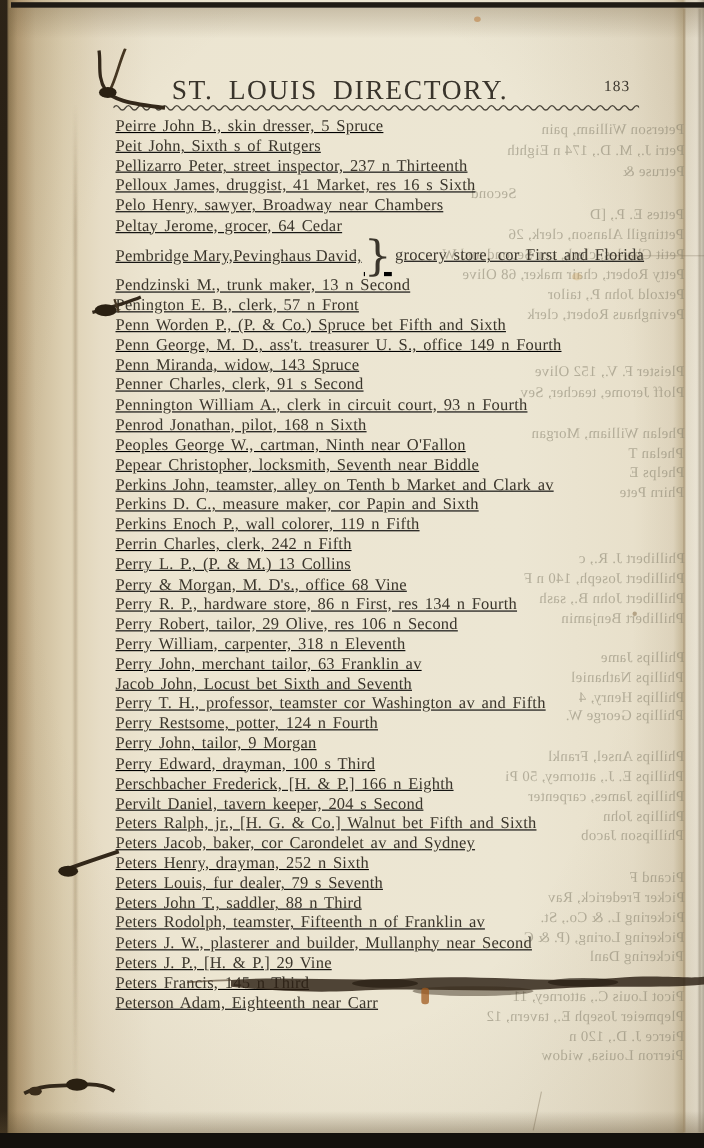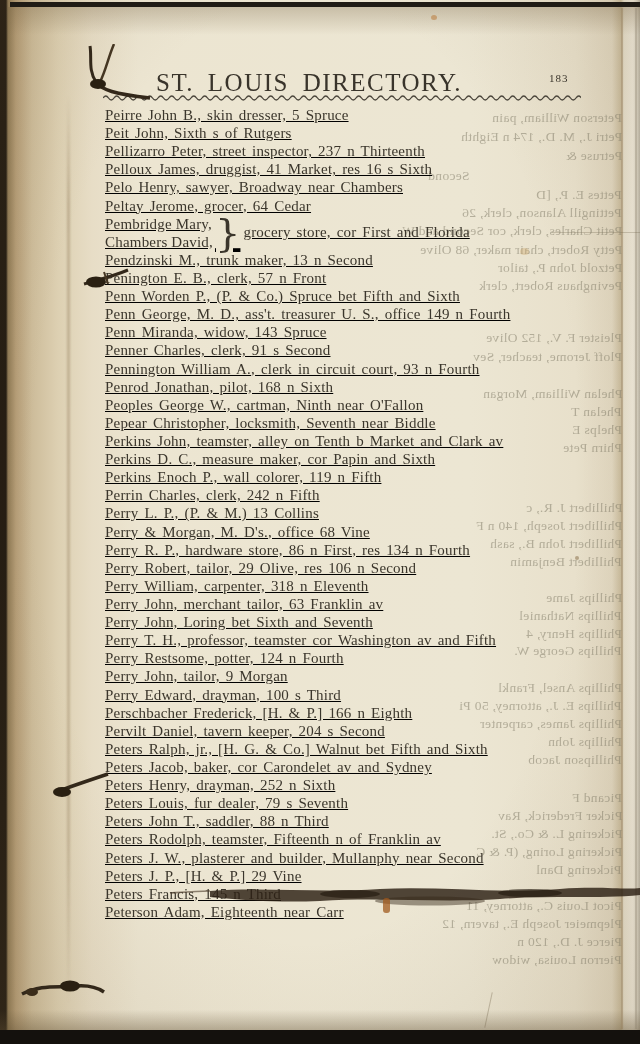--- a/index.html
+++ b/index.html
@@ -23,28 +23,28 @@
     background:linear-gradient(180deg,rgba(125,100,65,0),rgba(125,100,65,.32) 12%,rgba(125,100,65,.28) 82%,rgba(125,100,65,0));
     filter:blur(1.2px);}
   .right-seam{position:absolute;top:8px;bottom:15px;width:2px;background:rgba(150,128,95,.45);filter:blur(.5px);}
   .vignette{position:absolute;inset:0;
     background:radial-gradient(ellipse at 48% 45%,rgba(0,0,0,0) 58%,rgba(118,96,60,.16) 100%);}
   .hairline{position:absolute;height:1px;background:rgba(105,92,68,.28);}
 
   .header-title{
     position:absolute;left:84px;top:69px;width:450px;text-align:center;
     font-size:25px;letter-spacing:1.5px;word-spacing:6px;color:#39342b;white-space:nowrap;}
-  .page-number{position:absolute;left:549px;top:72px;font-size:11px;letter-spacing:1px;color:#39342b;}
+  .page-number{position:absolute;left:549px;top:72px;font-size:14px;letter-spacing:1px;color:#39342b;}
   .wavy{position:absolute;left:103px;top:93px;}
 
   .list{position:absolute;left:105px;top:106px;width:510px;text-decoration:underline;}
   .entry{height:18.12px;line-height:18.12px;font-size:15px;color:#3b362c;
     white-space:nowrap;letter-spacing:.2px;word-spacing:2px;}
   .brace-block{height:36.24px;display:flex;align-items:center;}
-  .brace-names{display:flex;flex-direction:column;}
+  .brace-names{display:flex;flex-direction:row;}
   .bname{height:18.12px;line-height:18.12px;font-size:15px;color:#3b362c;white-space:nowrap;letter-spacing:.2px;}
   .brace-glyph{font-family:"DejaVu Serif",serif;font-size:40px;font-weight:400;color:#3b362c;
     line-height:36px;margin:0 3px 0 2px;transform:scaleY(.95);}
   .brace-desc{font-size:15px;color:#3b362c;white-space:nowrap;letter-spacing:.2px;word-spacing:2px;text-align:right;}
 
   .ghost-layer{position:absolute;inset:0;pointer-events:none;}
   .ghost-line{position:absolute;right:18px;transform:scaleX(-1);white-space:nowrap;
     font-size:13.5px;color:rgba(128,122,104,.52);filter:blur(.55px);letter-spacing:.3px;}
 
   .thread{position:absolute;}
@@ -117,21 +117,21 @@
   <div class="list">
       <div class="entry">Peirre John B., skin dresser, 5 Spruce</div>
       <div class="entry">Peit John, Sixth s of Rutgers</div>
       <div class="entry">Pellizarro Peter, street inspector, 237 n Thirteenth</div>
       <div class="entry">Pelloux James, druggist, 41 Market, res 16 s Sixth</div>
       <div class="entry">Pelo Henry, sawyer, Broadway near Chambers</div>
       <div class="entry">Peltay Jerome, grocer, 64 Cedar</div>
       <div class="brace-block">
         <div class="brace-names">
           <div class="bname">Pembridge Mary,</div>
-          <div class="bname">Chambers David,</div>
+          <div class="bname">Pevinghaus David,</div>
         </div>
         <div class="brace-glyph">}</div>
         <div class="brace-desc">grocery store, cor First and Florida</div>
       </div>
       <div class="entry">Pendzinski M., trunk maker, 13 n Second</div>
       <div class="entry">Penington E. B., clerk, 57 n Front</div>
       <div class="entry">Penn Worden P., (P. &amp; Co.) Spruce bet Fifth and Sixth</div>
       <div class="entry">Penn George, M. D., ass't. treasurer U. S., office 149 n Fourth</div>
       <div class="entry">Penn Miranda, widow, 143 Spruce</div>
       <div class="entry">Penner Charles, clerk, 91 s Second</div>
@@ -142,21 +142,21 @@
       <div class="entry">Perkins John, teamster, alley on Tenth b Market and Clark av</div>
       <div class="entry">Perkins D. C., measure maker, cor Papin and Sixth</div>
       <div class="entry">Perkins Enoch P., wall colorer, 119 n Fifth</div>
       <div class="entry">Perrin Charles, clerk, 242 n Fifth</div>
       <div class="entry">Perry L. P., (P. &amp; M.) 13 Collins</div>
       <div class="entry">Perry &amp; Morgan, M. D's., office 68 Vine</div>
       <div class="entry">Perry R. P., hardware store, 86 n First, res 134 n Fourth</div>
       <div class="entry">Perry Robert, tailor, 29 Olive, res 106 n Second</div>
       <div class="entry">Perry William, carpenter, 318 n Eleventh</div>
       <div class="entry">Perry John, merchant tailor, 63 Franklin av</div>
-      <div class="entry">Perry John, Loring bet Sixth and Seventh</div>
+      <div class="entry">Jacob John, Locust bet Sixth and Seventh</div>
       <div class="entry">Perry T. H., professor, teamster cor Washington av and Fifth</div>
       <div class="entry">Perry Restsome, potter, 124 n Fourth</div>
       <div class="entry">Perry John, tailor, 9 Morgan</div>
       <div class="entry">Perry Edward, drayman, 100 s Third</div>
       <div class="entry">Perschbacher Frederick, [H. &amp; P.] 166 n Eighth</div>
       <div class="entry">Pervilt Daniel, tavern keeper, 204 s Second</div>
       <div class="entry">Peters Ralph, jr., [H. G. &amp; Co.] Walnut bet Fifth and Sixth</div>
       <div class="entry">Peters Jacob, baker, cor Carondelet av and Sydney</div>
       <div class="entry">Peters Henry, drayman, 252 n Sixth</div>
       <div class="entry">Peters Louis, fur dealer, 79 s Seventh</div>

